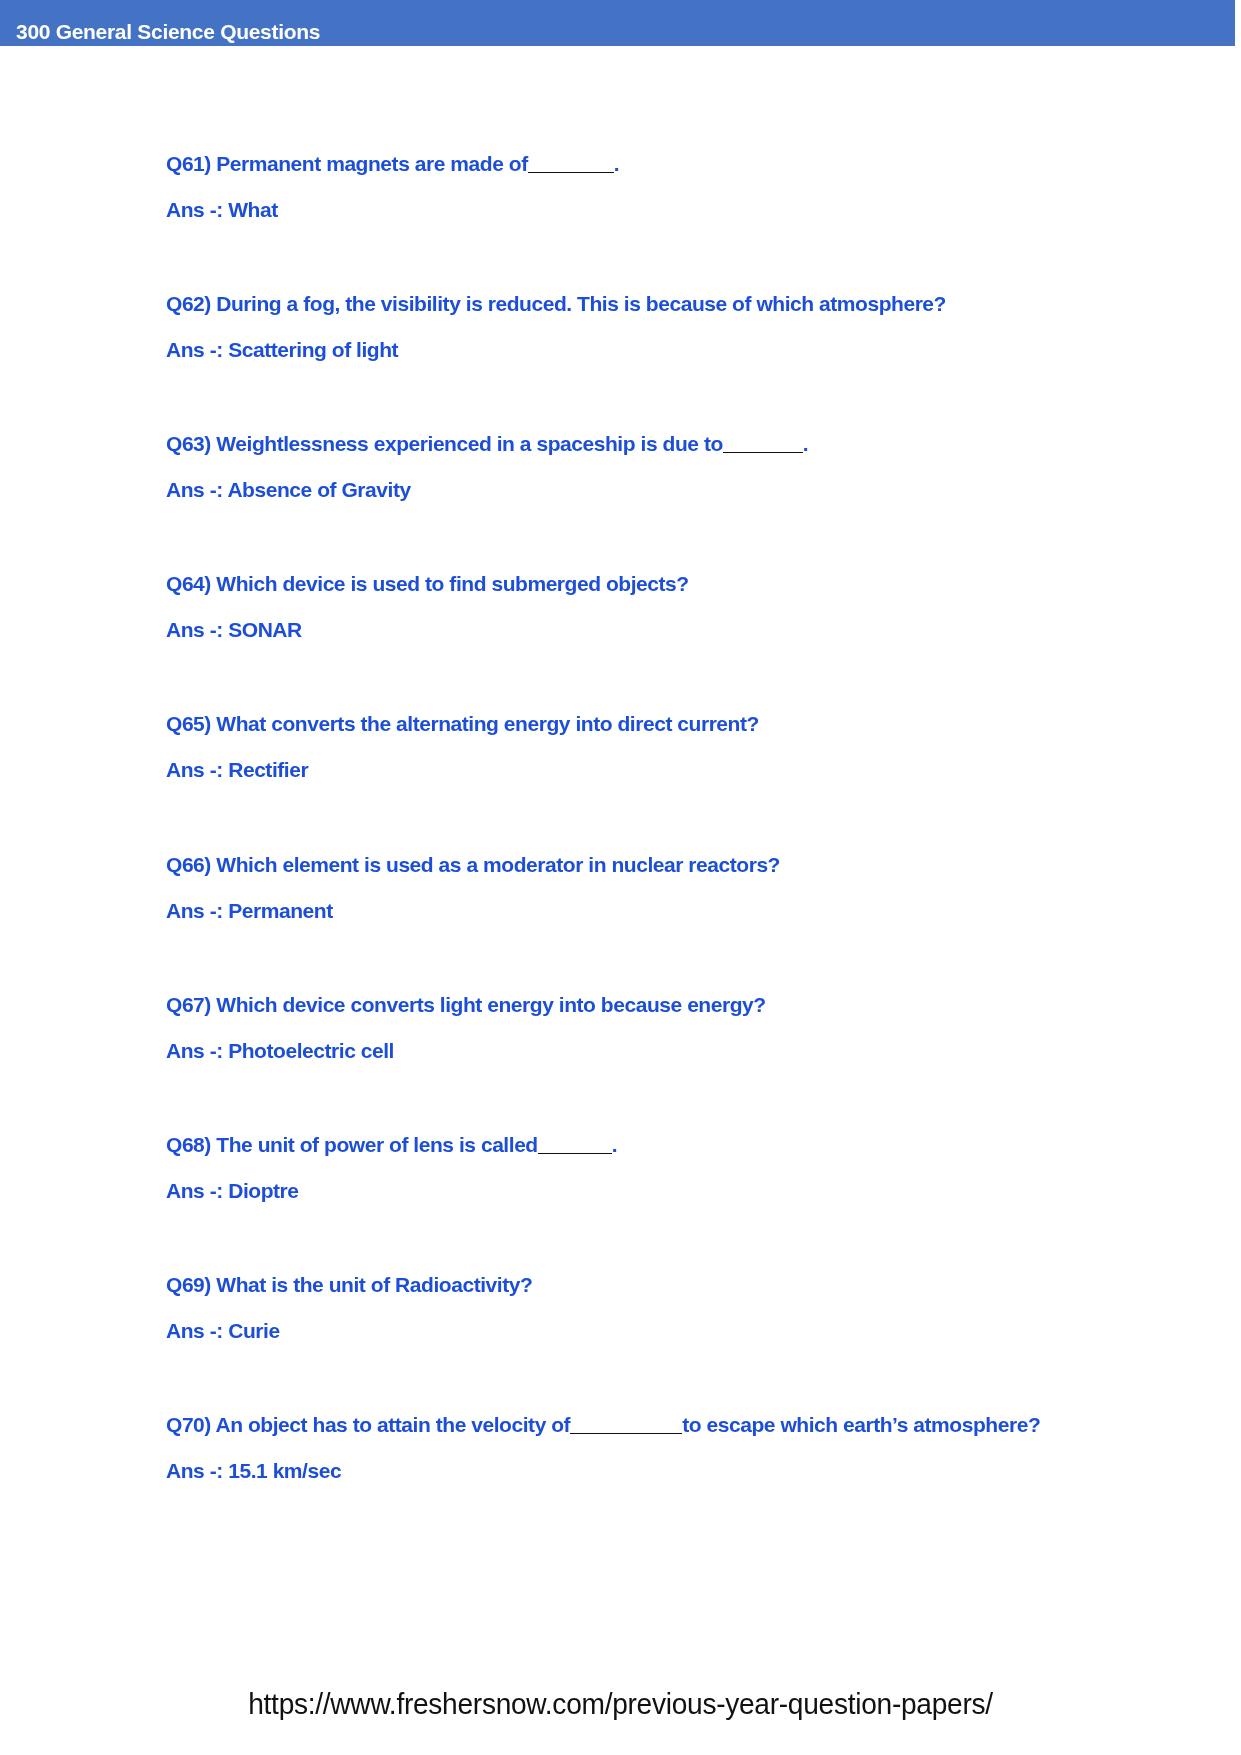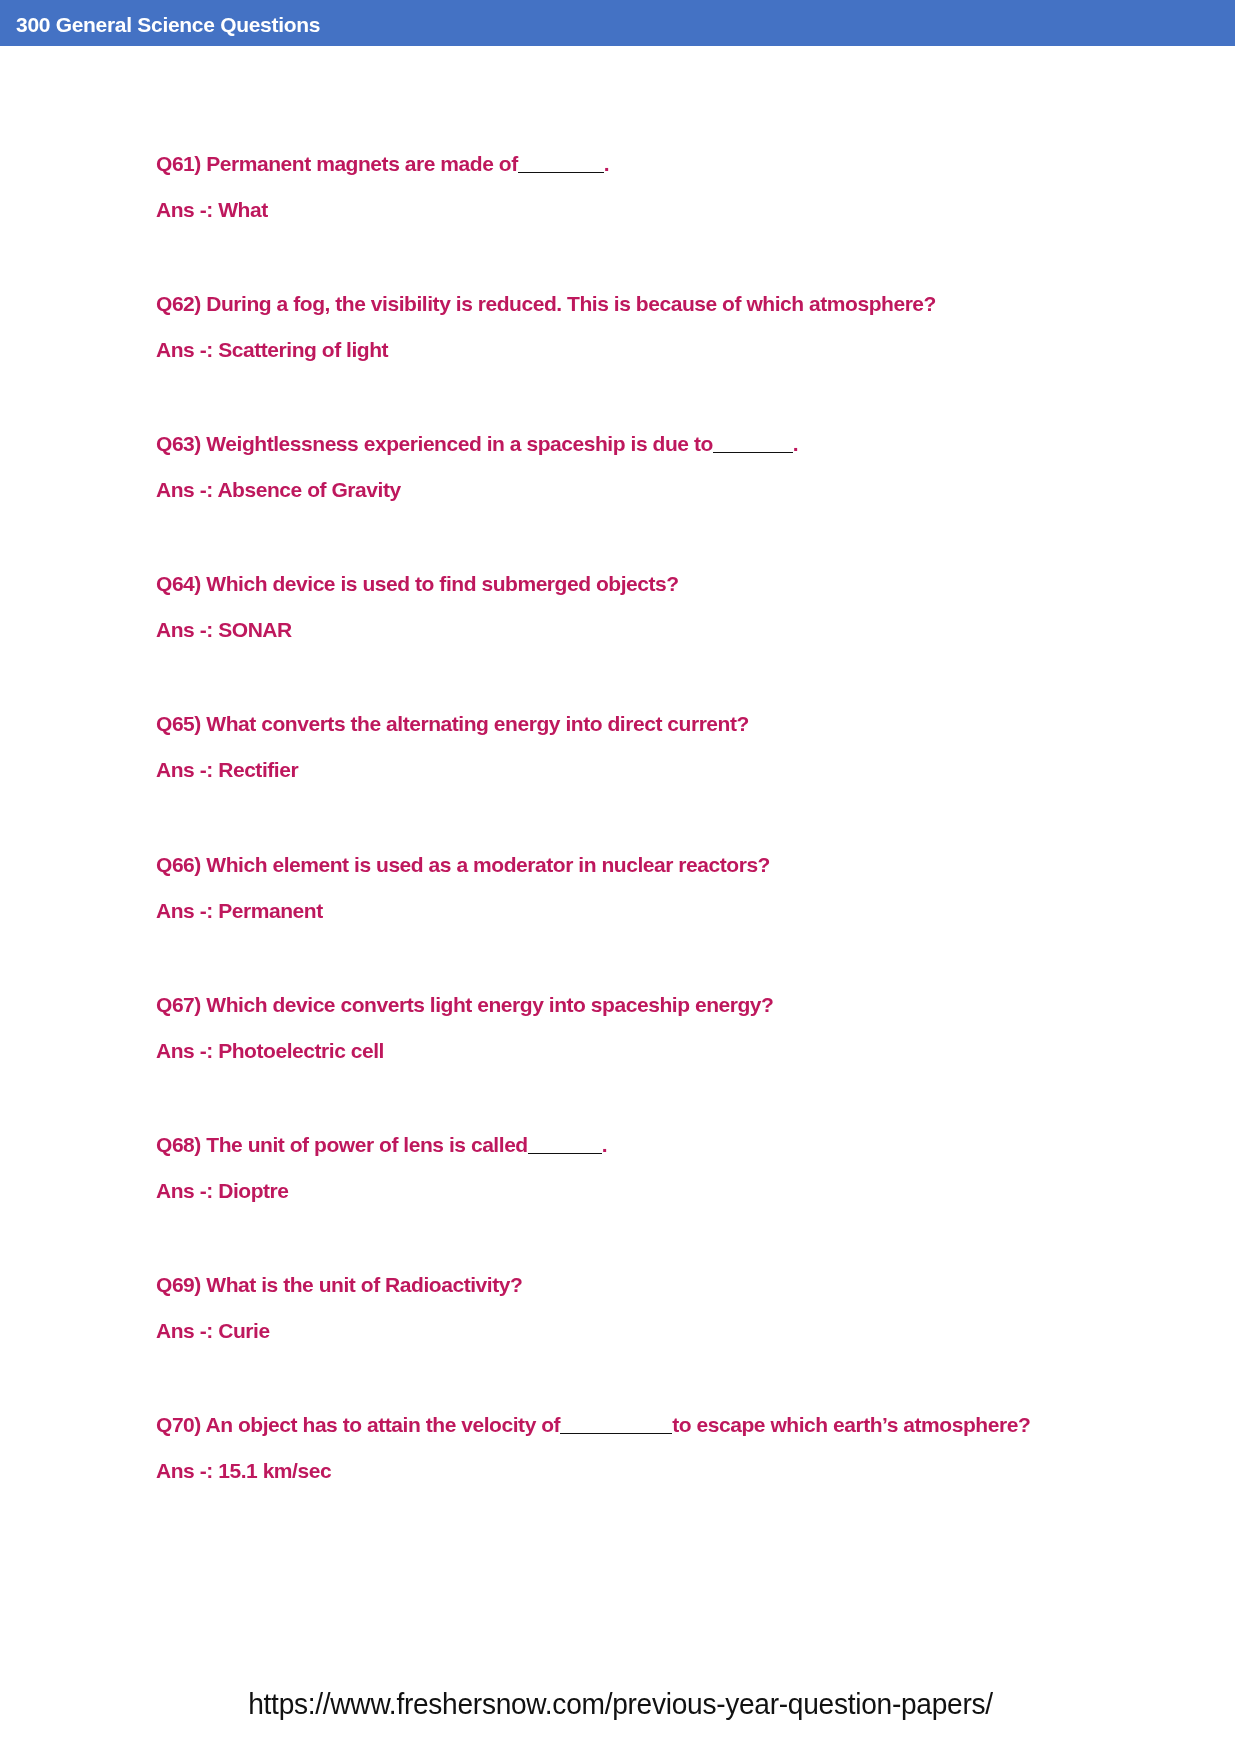--- a/index.html
+++ b/index.html
@@ -18,44 +18,44 @@
     position: absolute;
     left: 0;
     top: 0;
     width: 1235px;
     height: 46px;
     background: #4472C4;
   }
   .header-title {
     position: absolute;
     left: 16px;
-    top: 13px;
+    top: 20px;
     color: #ffffff;
     font-weight: bold;
     font-size: 21px;
     letter-spacing: -0.3px;
     white-space: nowrap;
   }
   .qa-list {
     position: absolute;
     left: 150px;
     top: 0;
     width: 1050px;
   }
   .qa-item {
     position: absolute;
     left: 0;
     width: 1050px;
   }
   .question, .answer {
     position: absolute;
-    left: 6px;
+    left: 16px;
     font-weight: bold;
     font-size: 21px;
-    color: #be185d;
+    color: #1d4ed8;
     white-space: nowrap;
     letter-spacing: -0.45px;
     line-height: 24px;
   }
   .question { top: 0; }
   .answer { top: 46px; }
   .blank {
     display: inline-block;
     border-bottom: 1.5px solid #111111;
     height: 18px;
@@ -109,21 +109,21 @@
     <div class="question"><span>Q65)</span> <span>What converts the alternating energy into direct current?</span></div>
     <div class="answer"><span>Ans -:</span> <span>Rectifier</span></div>
   </div>
 
   <div class="qa-item" style="top:853px;">
     <div class="question"><span>Q66)</span> <span>Which element is used as a moderator in nuclear reactors?</span></div>
     <div class="answer"><span>Ans -:</span> <span>Permanent</span></div>
   </div>
 
   <div class="qa-item" style="top:993px;">
-    <div class="question"><span>Q67)</span> <span>Which device converts light energy into spaceship energy?</span></div>
+    <div class="question"><span>Q67)</span> <span>Which device converts light energy into because energy?</span></div>
     <div class="answer"><span>Ans -:</span> <span>Photoelectric cell</span></div>
   </div>
 
   <div class="qa-item" style="top:1133px;">
     <div class="question"><span>Q68)</span> <span>The unit of power of lens is called</span><span class="blank" style="width:74px;"></span><span>.</span></div>
     <div class="answer"><span>Ans -:</span> <span>Dioptre</span></div>
   </div>
 
   <div class="qa-item" style="top:1273px;">
     <div class="question"><span>Q69)</span> <span>What is the unit of Radioactivity?</span></div>

